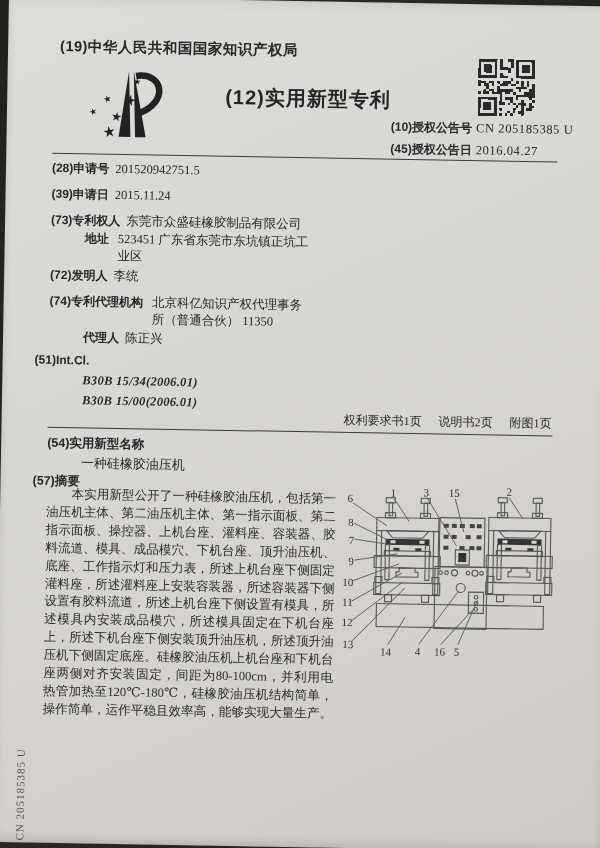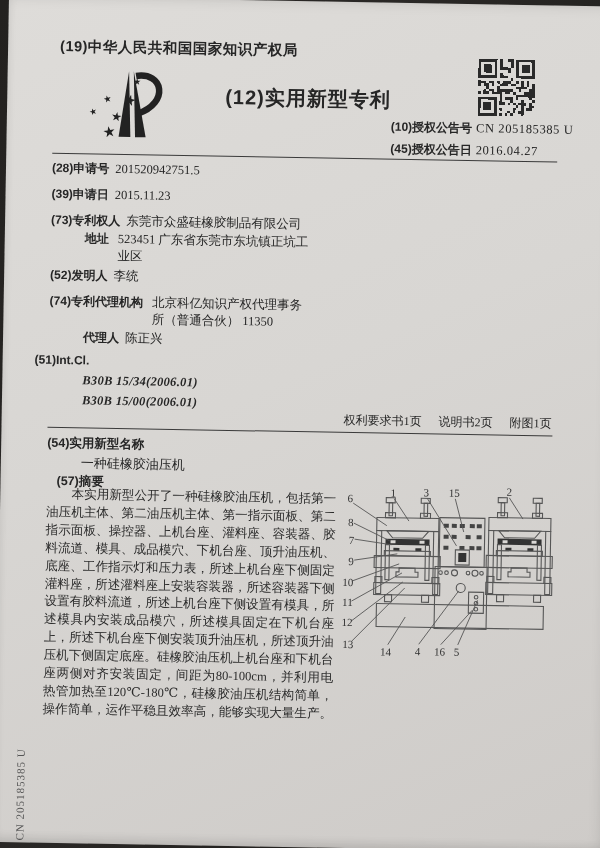--- a/index.html
+++ b/index.html
@@ -203,31 +203,31 @@
   <div class="abs pubrow" style="left:384px;top:138px;">
     <span class="lbl">(45)授权公告日</span><span class="val">2016.04.27</span>
   </div>
 
   <div class="rule" style="left:46px;top:156px;width:505px;"></div>
 
   <div class="abs biblio-row" style="left:46px;top:163px;">
     <span class="lbl">(28)申请号</span><span class="val">201520942751.5</span>
   </div>
   <div class="abs biblio-row" style="left:46px;top:189px;">
-    <span class="lbl">(39)申请日</span><span class="val">2015.11.23</span>
+    <span class="lbl">(39)申请日</span><span class="val">2015.11.24</span>
   </div>
   <div class="abs biblio-row" style="left:46px;top:215px;">
     <span class="lbl">(73)专利权人</span><span class="val">东莞市众盛硅橡胶制品有限公司</span>
   </div>
   <div class="abs biblio-row" style="left:80px;top:233px;width:232px;">
     <span class="lbl">地址</span>
     <span class="val wrapval" style="display:inline-block;vertical-align:top;width:192px;">523451 广东省东莞市东坑镇正坑工业区</span>
   </div>
   <div class="abs biblio-row" style="left:46px;top:270px;">
-    <span class="lbl">(52)发明人</span><span class="val">李统</span>
+    <span class="lbl">(72)发明人</span><span class="val">李统</span>
   </div>
   <div class="abs biblio-row" style="left:46px;top:296px;">
     <span class="lbl">(74)专利代理机构</span>
     <span class="val wrapval" style="display:inline-block;vertical-align:top;width:158px;">北京科亿知识产权代理事务所（普通合伙） 11350</span>
   </div>
   <div class="abs biblio-row" style="left:80px;top:332px;">
     <span class="lbl">代理人</span><span class="val">陈正兴</span>
   </div>
   <div class="abs biblio-row" style="left:32px;top:356px;">
     <span class="lbl">(51)Int.Cl.</span>
@@ -238,21 +238,21 @@
   <div class="abs pagesinfo val" style="right:62px;top:410px;">
     <span>权利要求书1页</span>
     <span>说明书2页</span>
     <span>附图1页</span>
   </div>
 
   <div class="rule" style="left:46px;top:430px;width:505px;"></div>
 
   <div class="abs sec-label lbl" style="left:46px;top:438px;">(54)实用新型名称</div>
   <div class="abs sec-value val" style="left:80px;top:457px;">一种硅橡胶油压机</div>
-  <div class="abs sec-label lbl" style="left:56px;top:476px;">(57)摘要</div>
+  <div class="abs sec-label lbl" style="left:32px;top:476px;">(57)摘要</div>
   <div class="abs abstract val">本实用新型公开了一种硅橡胶油压机，包括第一油压机主体、第二油压机主体、第一指示面板、第二指示面板、操控器、上机台座、灌料座、容装器、胶料流道、模具、成品模穴、下机台座、顶升油压机、底座、工作指示灯和压力表，所述上机台座下侧固定灌料座，所述灌料座上安装容装器，所述容装器下侧设置有胶料流道，所述上机台座下侧设置有模具，所述模具内安装成品模穴，所述模具固定在下机台座上，所述下机台座下侧安装顶升油压机，所述顶升油压机下侧固定底座。硅橡胶油压机上机台座和下机台座两侧对齐安装固定，间距为80-100cm，并利用电热管加热至120℃-180℃，硅橡胶油压机结构简单，操作简单，运作平稳且效率高，能够实现大量生产。</div>
 
   <svg class="abs" style="left:330px;top:474px;" width="250" height="200" viewBox="0 0 250 200">
     <defs>
       <g id="press" fill="none" stroke="#565656" stroke-width="1.1">
         <rect x="12" y="0" width="9" height="5"></rect>
         <rect x="15" y="5" width="3.5" height="13"></rect>
         <rect x="11.5" y="15" width="10" height="5"></rect>
         <rect x="47" y="0" width="9" height="5"></rect>
         <rect x="50" y="5" width="3.5" height="13"></rect>

